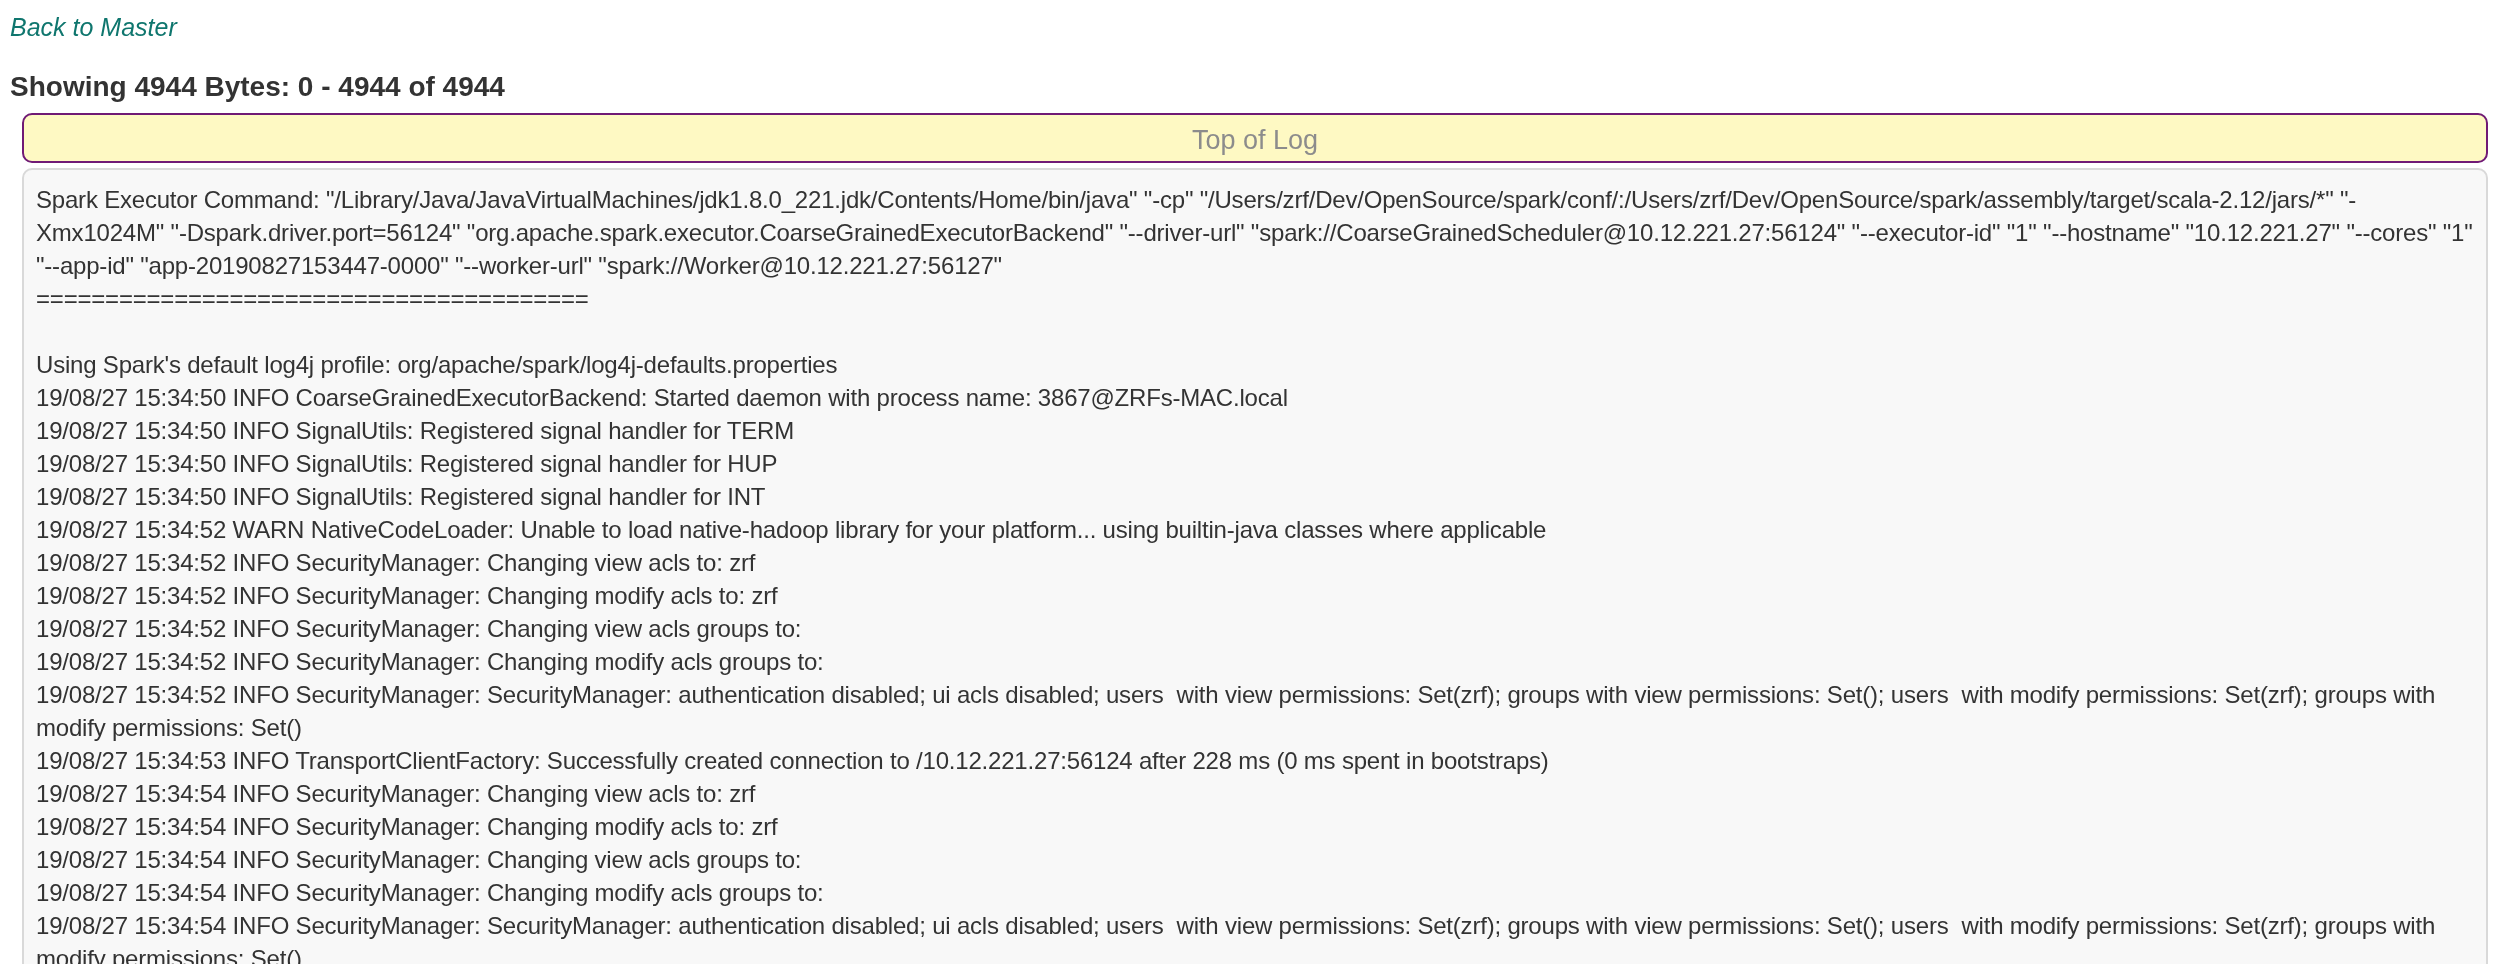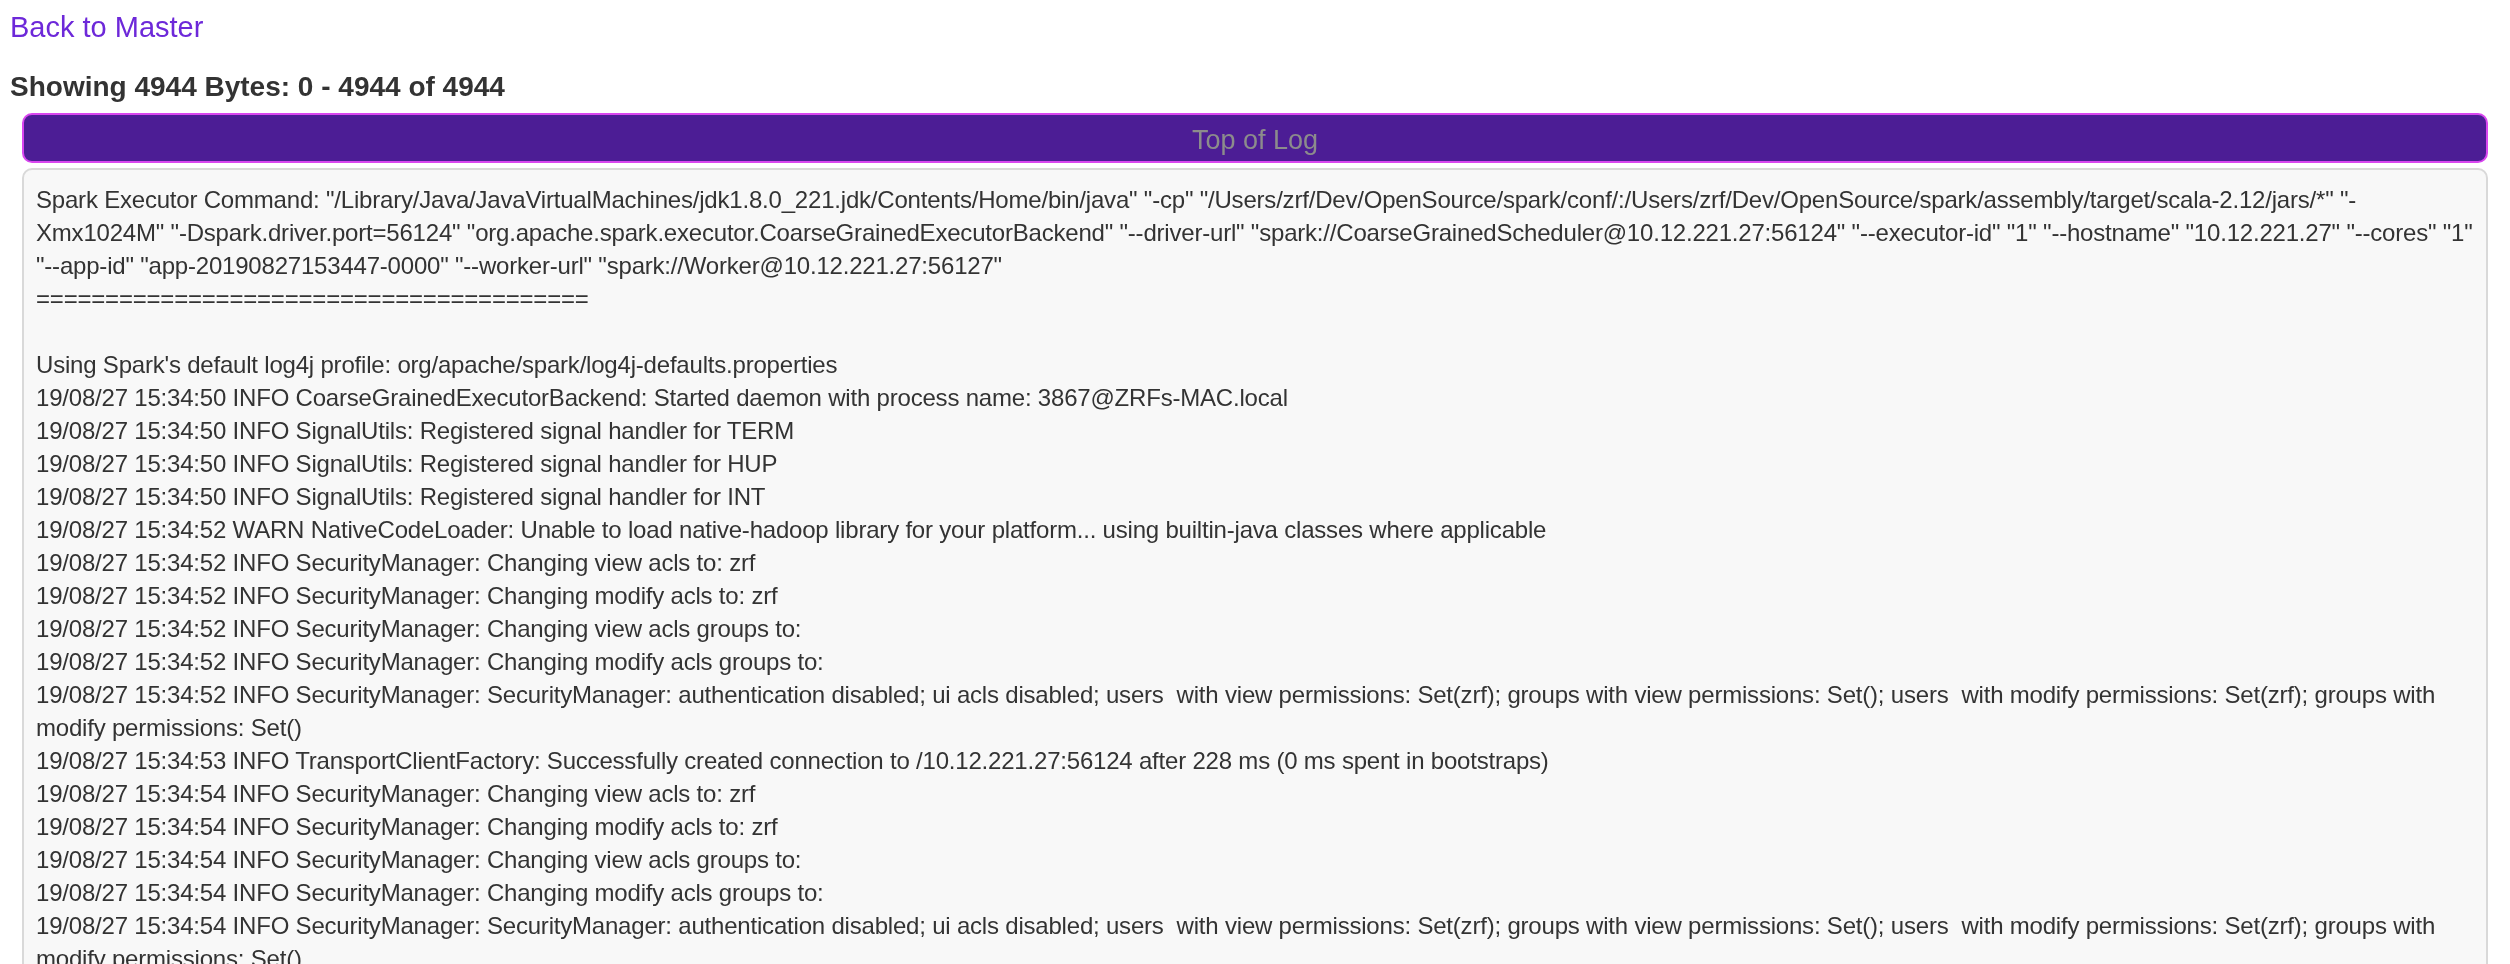--- a/index.html
+++ b/index.html
@@ -14,40 +14,41 @@
   }
   .page {
     padding: 0 10px;
     box-sizing: border-box;
     width: 2510px;
   }
   .back-link-row {
     margin: 10px 0 0 0;
   }
   .back-link {
-    font-size: 29px;
+    font-size: 25px;
     line-height: 34px;
-    color: #6d28d9;
+    color: #0f766e;
     text-decoration: none;
     cursor: pointer;
+    font-style: italic;
   }
   .byte-info {
     margin: 27px 0 10px 0;
     font-size: 28px;
     line-height: 32px;
     color: #333333;
     font-weight: bold;
   }
   .log-header-bar {
     margin: 0 12px;
     height: 50px;
     line-height: 50px;
     text-align: center;
-    background: #4c1d95;
-    border: 2px solid #d946ef;
+    background: #fef9c3;
+    border: 2px solid #701a75;
     border-radius: 10px;
     font-size: 27px;
     color: #8c8c8c;
     box-sizing: border-box;
   }
   .log-box {
     margin: 5px 12px 0 12px;
     background: #f8f8f8;
     border: 2px solid #d9d9d9;
     border-radius: 10px;

